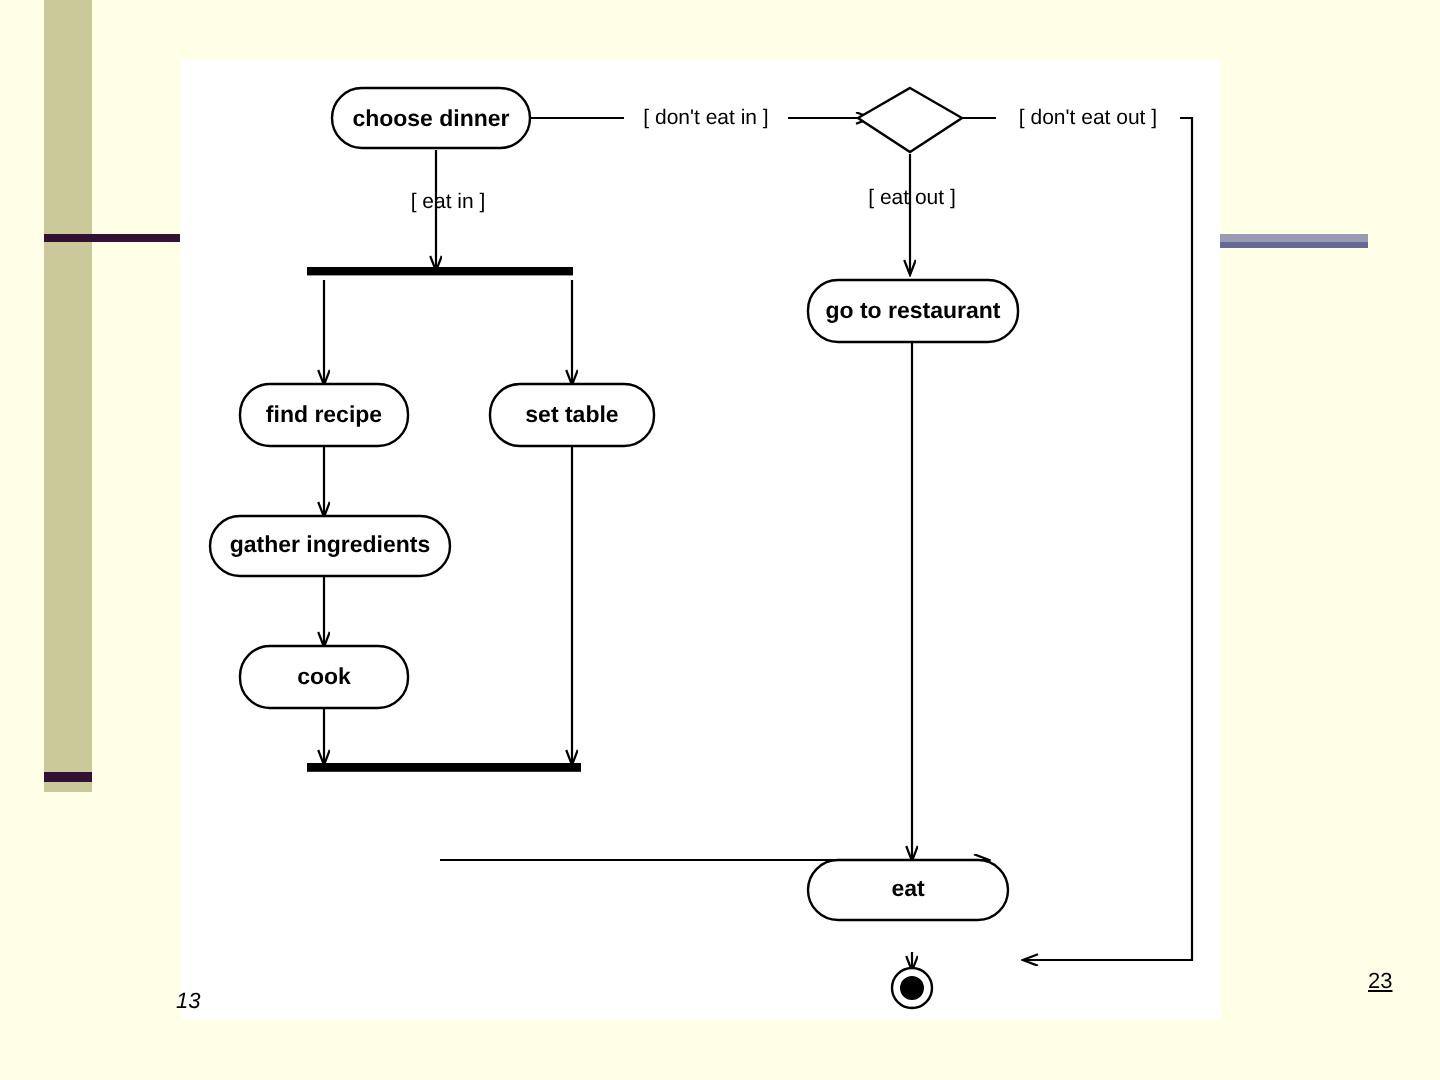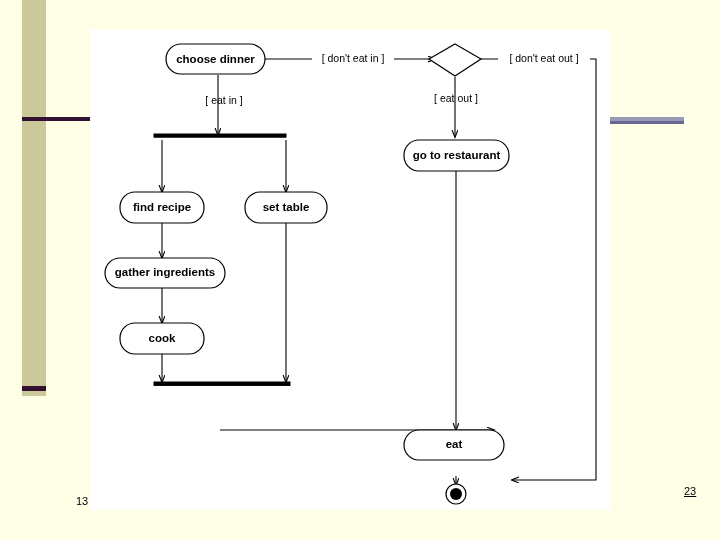--- a/index.html
+++ b/index.html
@@ -78,21 +78,21 @@
     height: 480px;
     background: #ffffff;
   }
   
   .page-num {
     position: absolute;
     font-size: 11px;
     color: #000000;
     font-family: "Liberation Sans", sans-serif;
   }
-  .page-num.left { left: 76px; top: 495px; }
+  .page-num.left { left: 88px; top: 495px; font-style: italic; }
   .page-num.right { left: 684px; top: 485px; text-decoration: underline; }
 
   
   #diagram {
     position: absolute;
     left: 90px;
     top: 30px;
   }
   .node-label {
     font-family: "Liberation Sans", sans-serif;

